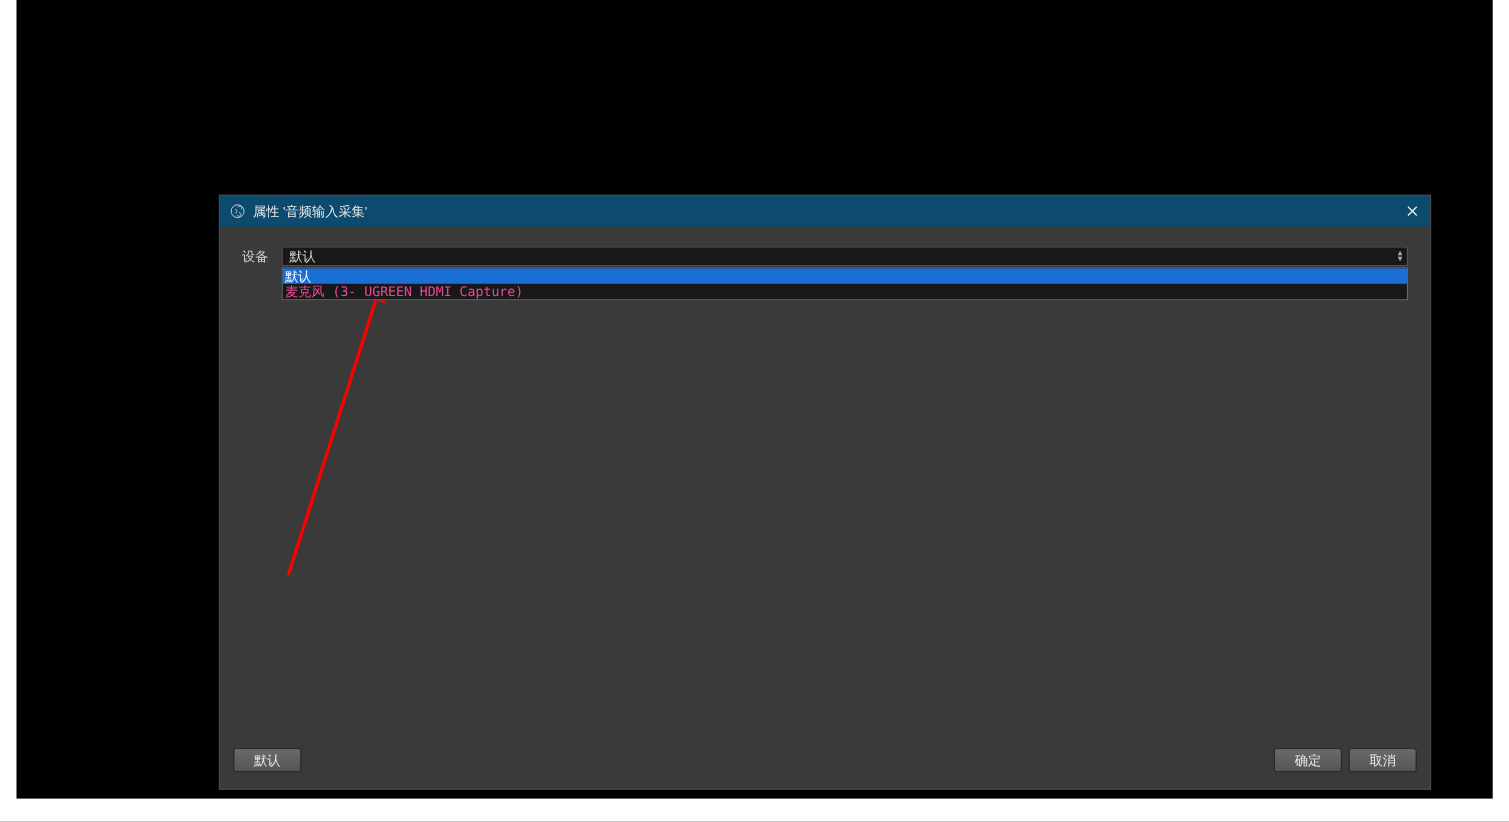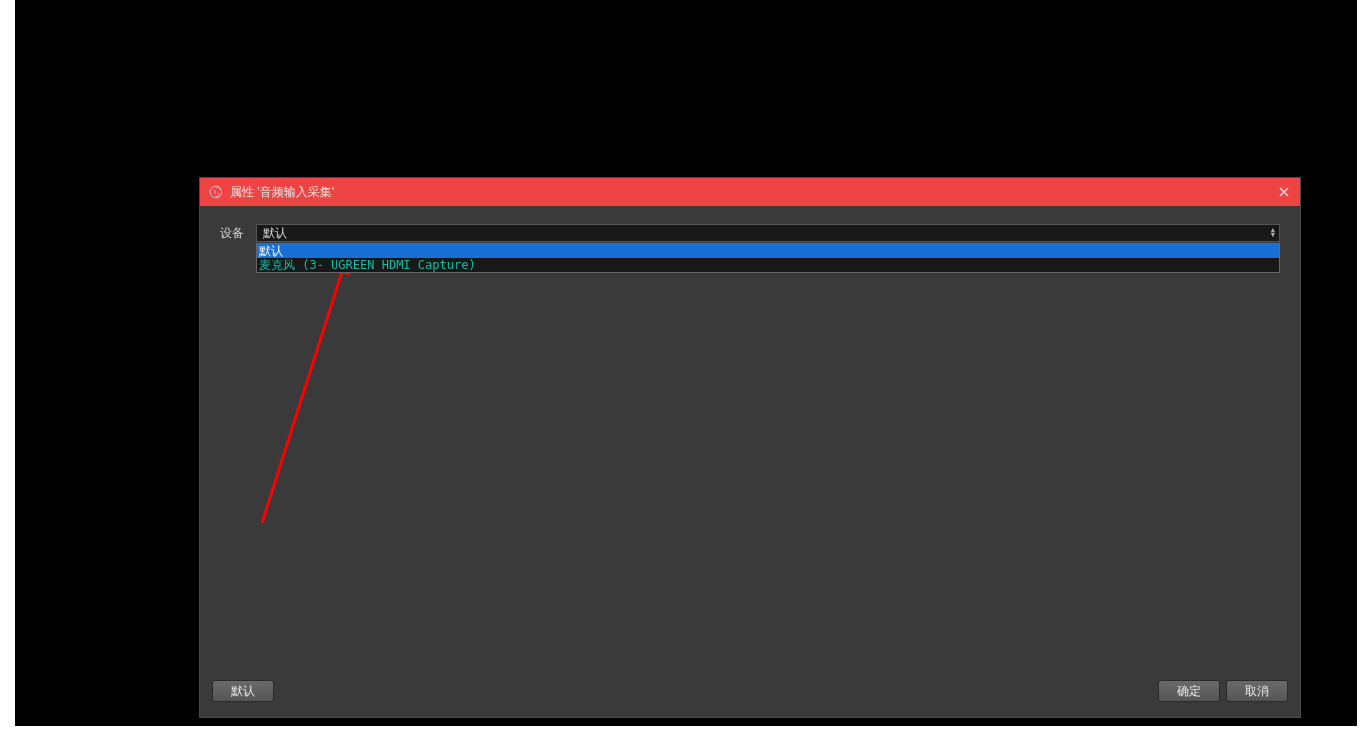--- a/index.html
+++ b/index.html
@@ -30,21 +30,21 @@
       left: 199px;
       width: 1102px;
       height: 541px;
       background: #3a3a3a;
       border: 1px solid #4a4a4a;
       display: flex;
       flex-direction: column;
     }
     .titlebar {
       height: 28px;
-      background: #ef4444;
+      background: #0c4a6e;
       display: flex;
       align-items: center;
       padding: 0 8px;
       position: relative;
     }
     .titlebar-icon {
       width: 16px;
       height: 16px;
       margin-right: 6px;
       display: flex;
@@ -115,21 +115,21 @@
       top: 18px;
       left: -1px;
       right: -1px;
       background: #181818;
       border: 1px solid #666;
       z-index: 10;
     }
     .dropdown-option {
       height: 14px;
       padding: 0 2px;
-      color: #14b8a6;
+      color: #ec4899;
       font-family: "SimSun", "NSimSun", monospace;
       font-size: 12px;
       display: flex;
       align-items: center;
       cursor: pointer;
       line-height: 14px;
     }
     .dropdown-option.selected {
       background: #1a6fd6;
       color: #ffffff;

